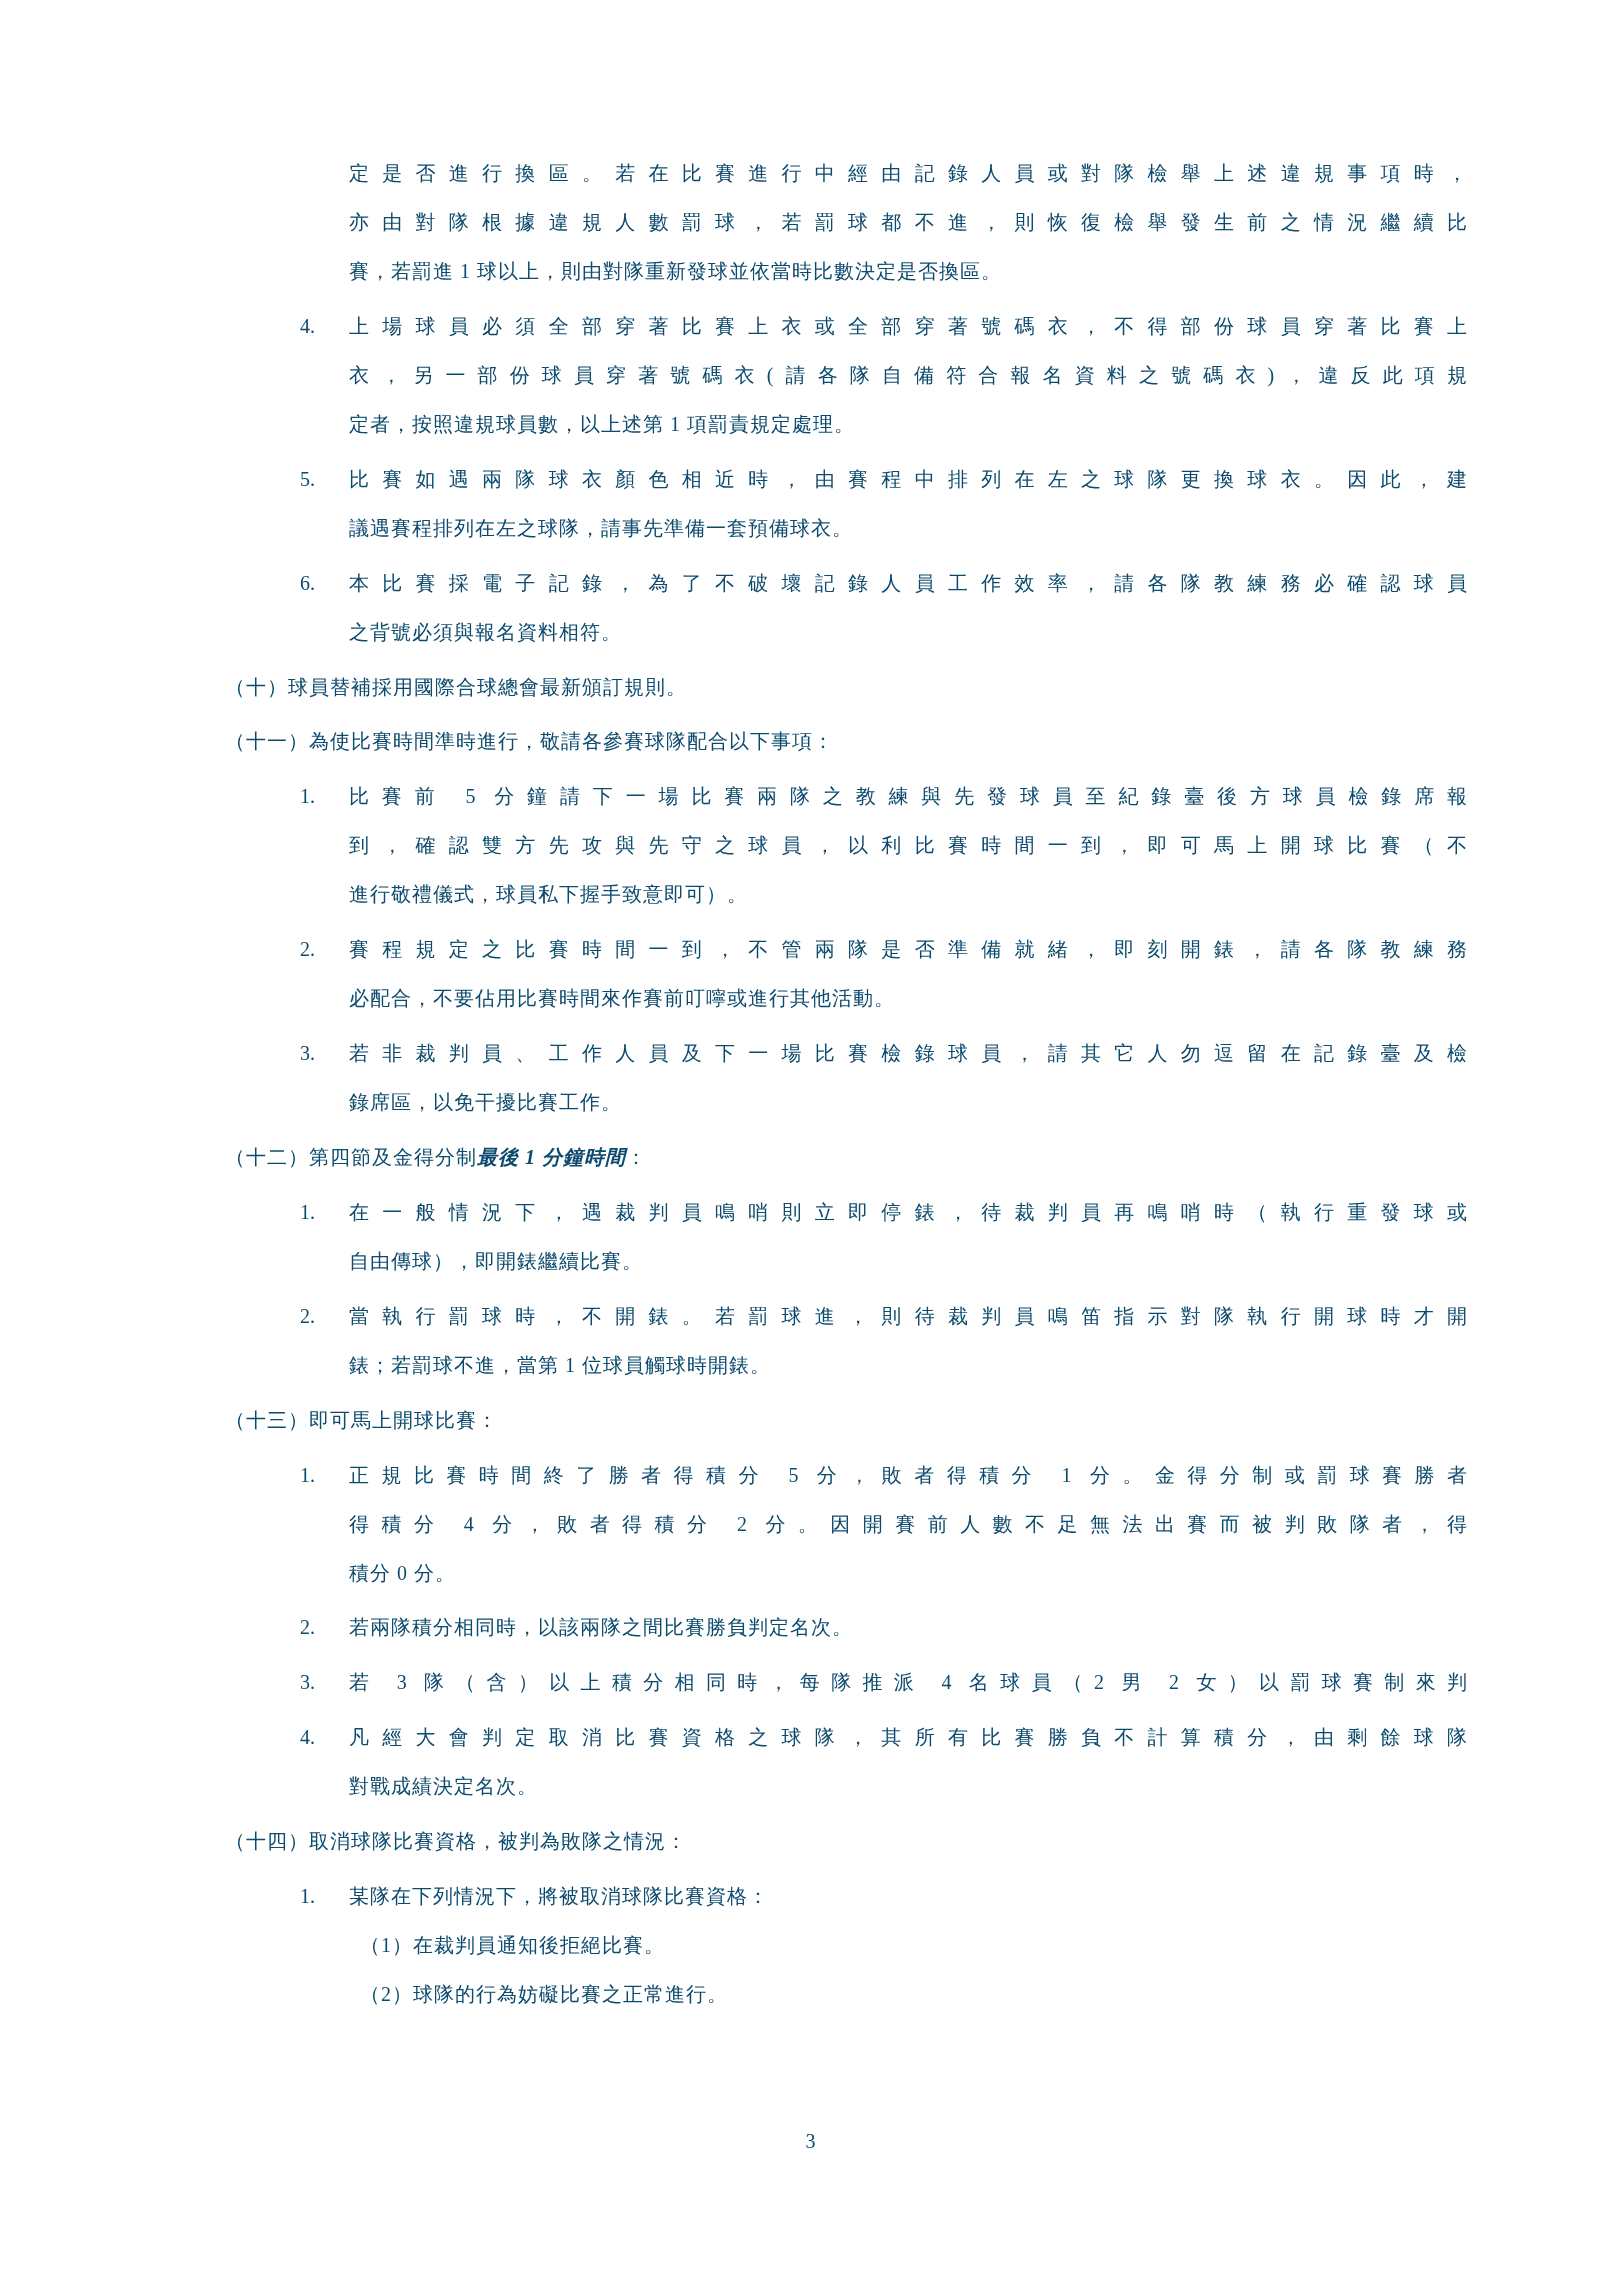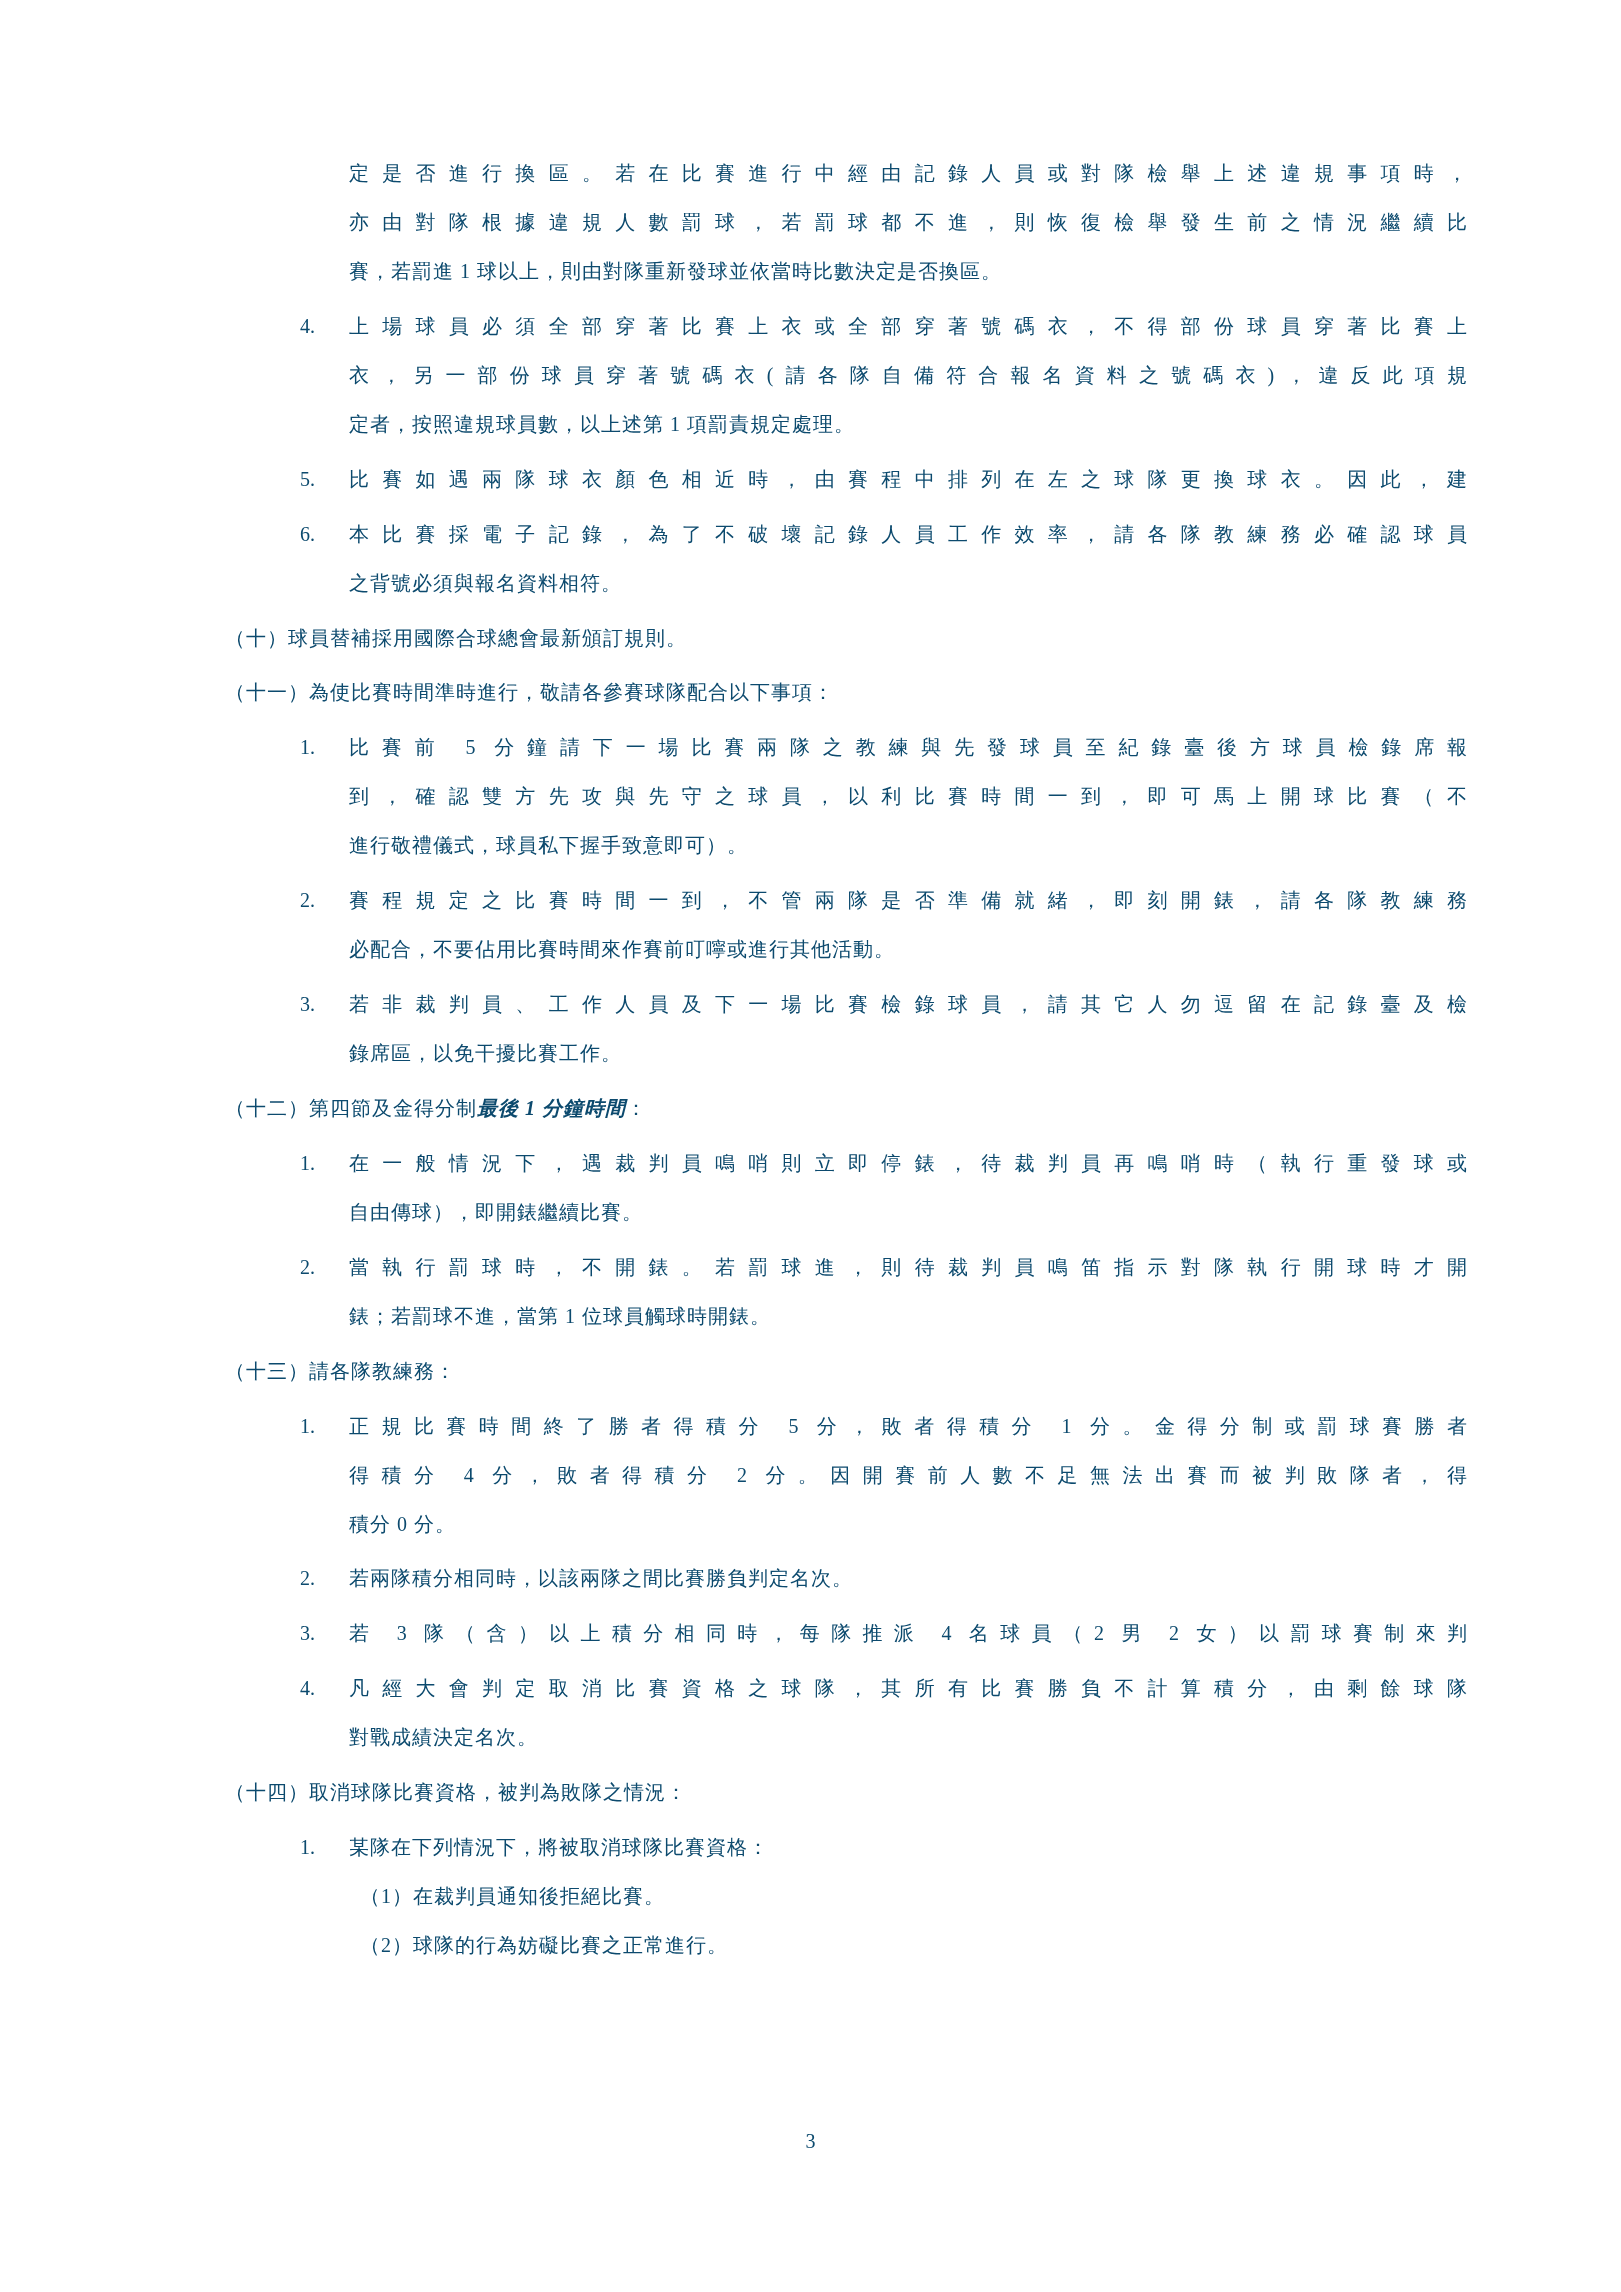--- a/index.html
+++ b/index.html
@@ -61,37 +61,38 @@
 
 <div class="page">
   <div class="doc-body">
       <div class="line cont j"><span>定是否進行換區。若在比賽進行中經由記錄人員或對隊檢舉上述違規事項時，</span></div>
       <div class="line cont j"><span>亦由對隊根據違規人數罰球，若罰球都不進，則恢復檢舉發生前之情況繼續比</span></div>
       <div class="line cont"><span>賽，若罰進 1 球以上，則由對隊重新發球並依當時比數決定是否換區。</span></div>
       <div class="line item j para"><span class="num">4.</span><span>上場球員必須全部穿著比賽上衣或全部穿著號碼衣，不得部份球員穿著比賽上</span></div>
       <div class="line cont j"><span>衣，另一部份球員穿著號碼衣(請各隊自備符合報名資料之號碼衣)，違反此項規</span></div>
       <div class="line cont"><span>定者，按照違規球員數，以上述第 1 項罰責規定處理。</span></div>
       <div class="line item j para"><span class="num">5.</span><span>比賽如遇兩隊球衣顏色相近時，由賽程中排列在左之球隊更換球衣。因此，建</span></div>
+      <div class="line cont"><span>議遇賽程排列在左之球隊，請事先準備一套預備球衣。</span></div>
       <div class="line item j para"><span class="num">6.</span><span>本比賽採電子記錄，為了不破壞記錄人員工作效率，請各隊教練務必確認球員</span></div>
       <div class="line cont"><span>之背號必須與報名資料相符。</span></div>
       <div class="line sec para"><span>（十）球員替補採用國際合球總會最新頒訂規則。</span></div>
       <div class="line sec para"><span>（十一）為使比賽時間準時進行，敬請各參賽球隊配合以下事項：</span></div>
       <div class="line item j para"><span class="num">1.</span><span>比賽前 5 分鐘請下一場比賽兩隊之教練與先發球員至紀錄臺後方球員檢錄席報</span></div>
       <div class="line cont j"><span>到，確認雙方先攻與先守之球員，以利比賽時間一到，即可馬上開球比賽（不</span></div>
       <div class="line cont"><span>進行敬禮儀式，球員私下握手致意即可）。</span></div>
       <div class="line item j para"><span class="num">2.</span><span>賽程規定之比賽時間一到，不管兩隊是否準備就緒，即刻開錶，請各隊教練務</span></div>
       <div class="line cont"><span>必配合，不要佔用比賽時間來作賽前叮嚀或進行其他活動。</span></div>
       <div class="line item j para"><span class="num">3.</span><span>若非裁判員、工作人員及下一場比賽檢錄球員，請其它人勿逗留在記錄臺及檢</span></div>
       <div class="line cont"><span>錄席區，以免干擾比賽工作。</span></div>
       <div class="line sec para"><span class="">（十二）第四節及金得分制</span><span class="b">最後 1 分鐘時間</span><span class="">：</span></div>
       <div class="line item j para"><span class="num">1.</span><span>在一般情況下，遇裁判員鳴哨則立即停錶，待裁判員再鳴哨時（執行重發球或</span></div>
       <div class="line cont"><span>自由傳球），即開錶繼續比賽。</span></div>
       <div class="line item j para"><span class="num">2.</span><span>當執行罰球時，不開錶。若罰球進，則待裁判員鳴笛指示對隊執行開球時才開</span></div>
       <div class="line cont"><span>錶；若罰球不進，當第 1 位球員觸球時開錶。</span></div>
-      <div class="line sec para"><span>（十三）請各隊教練務：</span></div>
+      <div class="line sec para"><span>（十三）即可馬上開球比賽：</span></div>
       <div class="line item j para"><span class="num">1.</span><span>正規比賽時間終了勝者得積分 5 分，敗者得積分 1 分。金得分制或罰球賽勝者</span></div>
       <div class="line cont j"><span>得積分 4 分，敗者得積分 2 分。因開賽前人數不足無法出賽而被判敗隊者，得</span></div>
       <div class="line cont"><span>積分 0 分。</span></div>
       <div class="line item para"><span class="num">2.</span><span>若兩隊積分相同時，以該兩隊之間比賽勝負判定名次。</span></div>
       <div class="line item j para"><span class="num">3.</span><span>若 3 隊（含）以上積分相同時，每隊推派 4 名球員（2 男 2 女）以罰球賽制來判</span></div>
       <div class="line item j para"><span class="num">4.</span><span>凡經大會判定取消比賽資格之球隊，其所有比賽勝負不計算積分，由剩餘球隊</span></div>
       <div class="line cont"><span>對戰成績決定名次。</span></div>
       <div class="line sec para"><span>（十四）取消球隊比賽資格，被判為敗隊之情況：</span></div>
       <div class="line item para"><span class="num">1.</span><span>某隊在下列情況下，將被取消球隊比賽資格：</span></div>
       <div class="line sub"><span>（1）在裁判員通知後拒絕比賽。</span></div>

